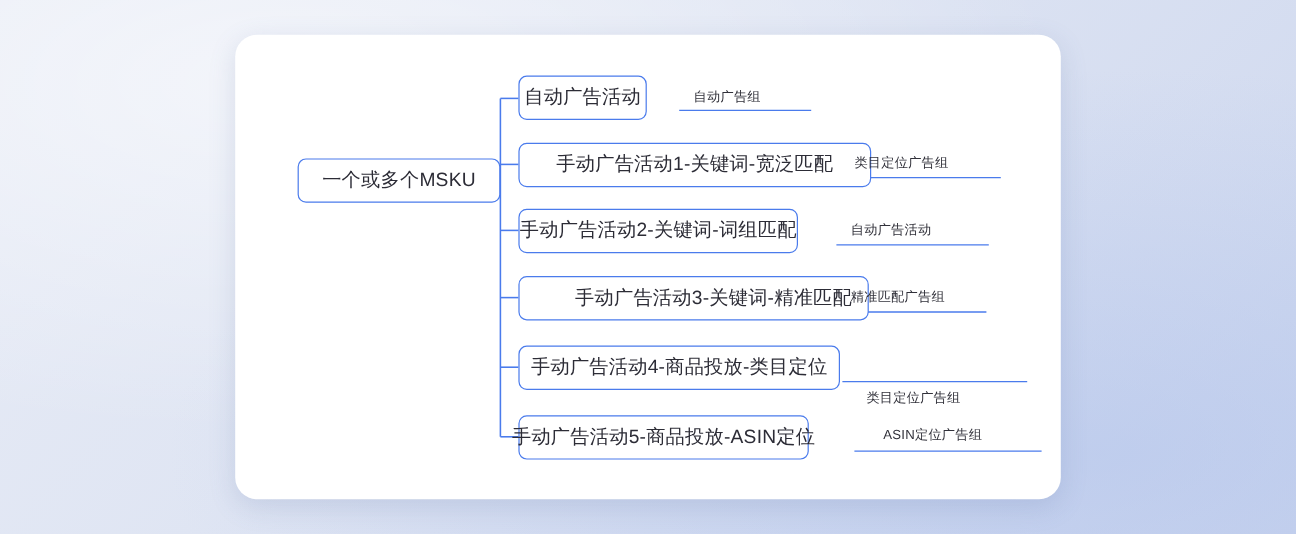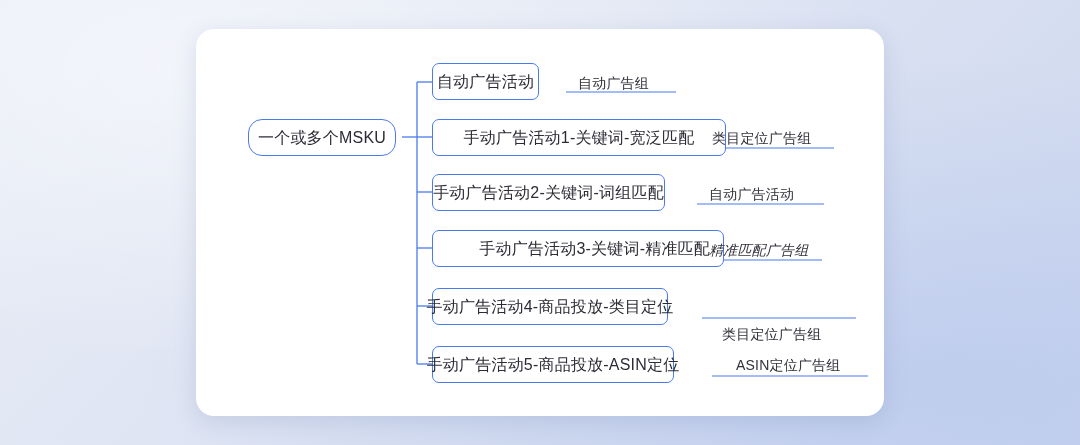--- a/index.html
+++ b/index.html
@@ -56,21 +56,21 @@
   }
   .root-node {
     height: 37px;
   }
   .branch-node {
     height: 37px;
   }
   .leaf-label {
     position: absolute;
     color: #31313a;
-    font-size: 14px;
+    font-size: 11px;
     line-height: 1;
     white-space: nowrap;
     letter-spacing: 0.2px;
   }
   svg.connectors {
     position: absolute;
     left: 0;
     top: 0;
     width: 1080px;
     height: 445px;
@@ -100,21 +100,21 @@
     <path d="M417 364 L432 364" fill="none" stroke="#4a7bec" stroke-width="1.3"></path>
 
     <path d="M566 92 L676 92" fill="none" stroke="#4a7bec" stroke-width="1.1"></path>
     <path d="M700 148 L834 148" fill="none" stroke="#4a7bec" stroke-width="1.1"></path>
     <path d="M697 204 L824 204" fill="none" stroke="#4a7bec" stroke-width="1.1"></path>
     <path d="M697 260 L822 260" fill="none" stroke="#4a7bec" stroke-width="1.1"></path>
     <path d="M702 318 L856 318" fill="none" stroke="#4a7bec" stroke-width="1.1"></path>
     <path d="M712 376 L868 376" fill="none" stroke="#4a7bec" stroke-width="1.1"></path>
   </svg>
 
-  <div class="node root-node" style="left:248px; top:119px; width:148px;border-radius:14px;">
+  <div class="node root-node" style="left:248px; top:132px; width:169px;">
     <span>一个或多个MSKU</span>
   </div>
 
   <div class="node branch-node" style="left:432px; top:63px; width:107px;">
     <span>自动广告活动</span>
   </div>
   <div class="leaf-label" style="left:578px; top:76px;">
     <span>自动广告组</span>
   </div>
 
@@ -128,25 +128,25 @@
   <div class="node branch-node" style="left:432px; top:174px; width:233px;">
     <span>手动广告活动2-关键词-词组匹配</span>
   </div>
   <div class="leaf-label" style="left:709px; top:187px;">
     <span>自动广告活动</span>
   </div>
 
   <div class="node branch-node" style="left:432px; top:230px; width:292px;justify-content:flex-end;">
     <span>手动广告活动3-关键词-精准匹配</span>
   </div>
-  <div class="leaf-label" style="left:709px; top:243px;font-style:italic;">
+  <div class="leaf-label" style="left:709px; top:243px;">
     <span>精准匹配广告组</span>
   </div>
 
-  <div class="node branch-node" style="left:432px; top:288px; width:236px;text-align:center;">
+  <div class="node branch-node" style="left:432px; top:288px; width:268px;text-align:center;">
     <span>手动广告活动4-商品投放-类目定位</span>
   </div>
   <div class="leaf-label" style="left:722px; top:300px;margin-top:27px;">
     <span>类目定位广告组</span>
   </div>
 
   <div class="node branch-node" style="left:432px; top:346px; width:242px;">
     <span>手动广告活动5-商品投放-ASIN定位</span>
   </div>
   <div class="leaf-label" style="left:736px; top:358px;">

